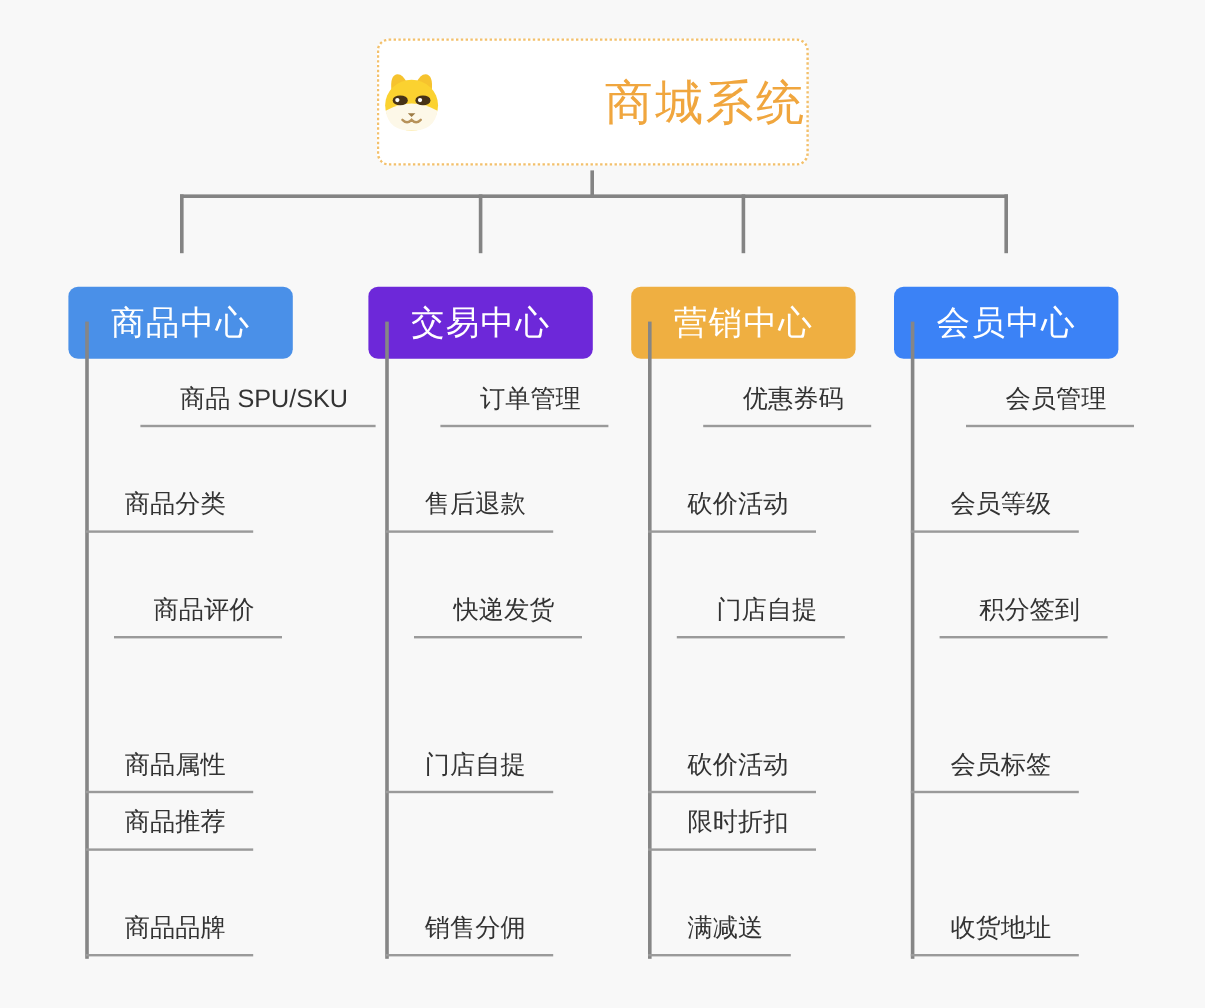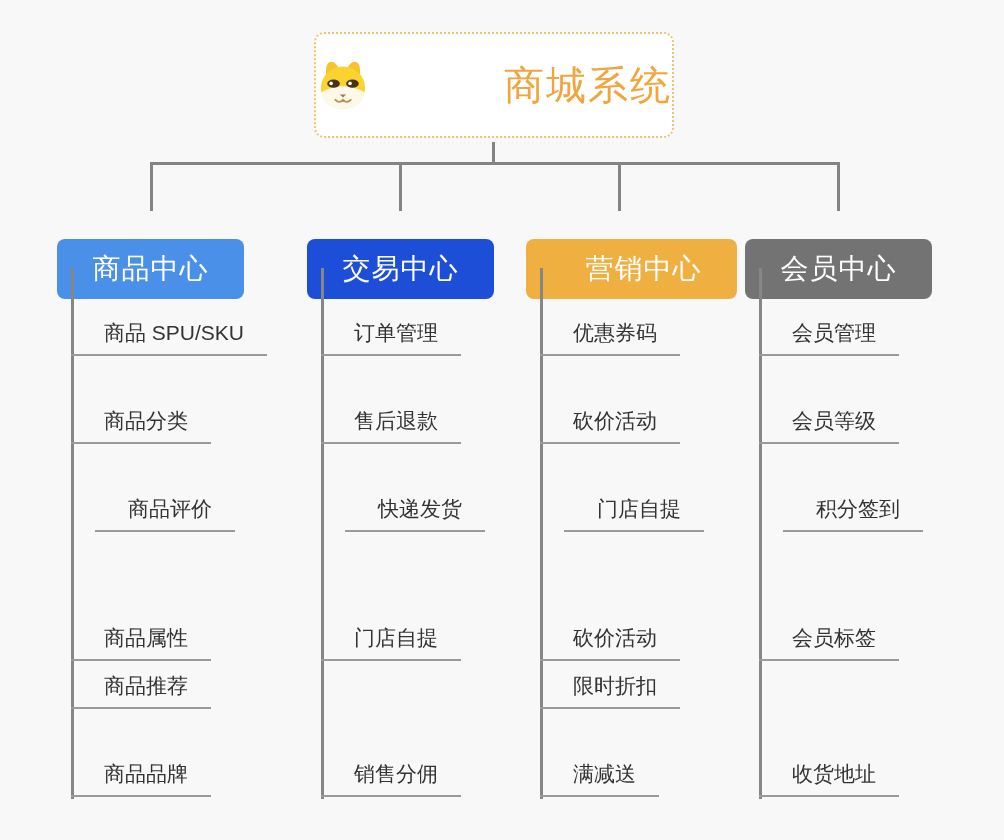--- a/index.html
+++ b/index.html
@@ -79,21 +79,21 @@
   .leaf {
     position: absolute;
     left: 14px;
     font-size: 21px;
     line-height: 34px;
     color: #333333;
     padding: 0 23px 4px 33px;
     border-bottom: 2px solid #9a9a9a;
     white-space: nowrap;
   }
-  .leaf-0 { top: 108px; }
+  .leaf-0 { top: 108px; margin-left: 46px; }
   .leaf-1 { top: 196px; }
   .leaf-2 { top: 284px; margin-left: 24px; }
   .leaf-3 { top: 373px; margin-top: 40px; }
   .leaf-4 { top: 461px; }
   .leaf-5 { top: 549px; }
 </style>
 </head>
 <body>
 
 <div class="canvas">
@@ -128,42 +128,42 @@
     <div class="trunk"></div>
     <div class="leaf leaf-0">商品 SPU/SKU</div>
     <div class="leaf leaf-1">商品分类</div>
     <div class="leaf leaf-2">商品评价</div>
     <div class="leaf leaf-3">商品属性</div>
     <div class="leaf leaf-4">商品推荐</div>
     <div class="leaf leaf-5">商品品牌</div>
   </div>
 
   <div class="branch branch-1">
-    <div class="branch-box" style="background: #1d4ed8;">交易中心</div>
+    <div class="branch-box" style="background: #6d28d9;">交易中心</div>
     <div class="trunk"></div>
     <div class="leaf leaf-0">订单管理</div>
     <div class="leaf leaf-1">售后退款</div>
     <div class="leaf leaf-2">快递发货</div>
     <div class="leaf leaf-3">门店自提</div>
     <div class="leaf leaf-5">销售分佣</div>
   </div>
 
   <div class="branch branch-2">
-    <div class="branch-box" style="background: rgb(239, 175, 65); padding-left: 24px;">营销中心</div>
+    <div class="branch-box" style="background: rgb(239, 175, 65);">营销中心</div>
     <div class="trunk"></div>
     <div class="leaf leaf-0">优惠券码</div>
     <div class="leaf leaf-1">砍价活动</div>
     <div class="leaf leaf-2">门店自提</div>
     <div class="leaf leaf-3">砍价活动</div>
     <div class="leaf leaf-4">限时折扣</div>
     <div class="leaf leaf-5">满减送</div>
   </div>
 
   <div class="branch branch-3">
-    <div class="branch-box" style="background: #737373;">会员中心</div>
+    <div class="branch-box" style="background: #3b82f6;">会员中心</div>
     <div class="trunk"></div>
     <div class="leaf leaf-0">会员管理</div>
     <div class="leaf leaf-1">会员等级</div>
     <div class="leaf leaf-2">积分签到</div>
     <div class="leaf leaf-3">会员标签</div>
     <div class="leaf leaf-5">收货地址</div>
   </div>
 
 </div>
 

